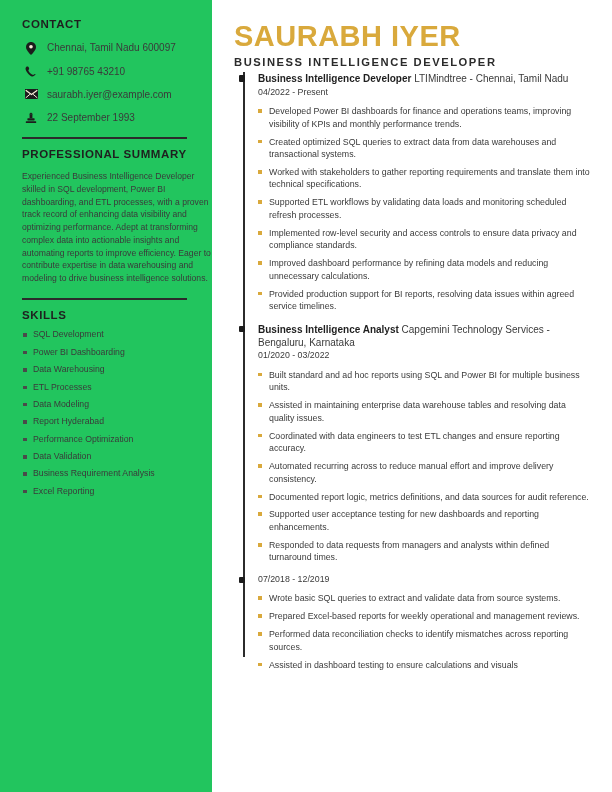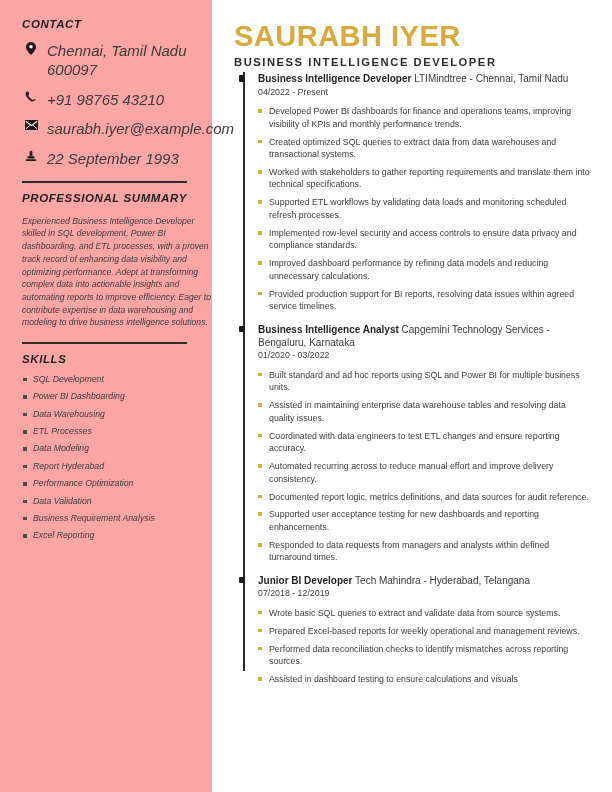--- a/index.html
+++ b/index.html
@@ -20,24 +20,23 @@
     height: 792px;
     display: flex;
     align-items: stretch;
     background: #ffffff;
   }
 
   
   .sidebar {
     width: 212px;
     min-width: 212px;
-    background: #fca5a5;
+    background: #22c55e;
     box-sizing: border-box;
     padding: 18px 0 20px 22px;
-    font-style: italic;
   }
   .side-section { margin-bottom: 2px; }
 
   .side-rule {
     border-top: 2px solid #2b2b2b;
     margin: 13px 0 9px 0;
     width: 165px;
   }
   .side-heading {
     font-size: 11.5px;
@@ -59,21 +58,21 @@
   .contact-ico {
     width: 18px;
     min-width: 18px;
     display: flex;
     justify-content: center;
     align-items: flex-start;
     padding-top: 1px;
   }
   .contact-ico svg { display: block; }
   .contact-text {
-    font-size: 15px;
+    font-size: 10px;
     line-height: 1.3;
     color: #3a3a3a;
     padding-left: 7px;
   }
 
   
   .summary-text {
     font-size: 8.6px;
     line-height: 1.48;
     color: #3a3a3a;
@@ -327,21 +326,20 @@
             <li class="bullet">Built standard and ad hoc reports using SQL and Power BI for multiple business units.</li>
             <li class="bullet">Assisted in maintaining enterprise data warehouse tables and resolving data quality issues.</li>
             <li class="bullet">Coordinated with data engineers to test ETL changes and ensure reporting accuracy.</li>
             <li class="bullet">Automated recurring across to reduce manual effort and improve delivery consistency.</li>
             <li class="bullet">Documented report logic, metrics definitions, and data sources for audit reference.</li>
             <li class="bullet">Supported user acceptance testing for new dashboards and reporting enhancements.</li>
             <li class="bullet">Responded to data requests from managers and analysts within defined turnaround times.</li>
           </ul>
         </div>
         <div class="tl-entry">
-          <div class="entry-title"><b>Junior BI Developer</b><span> Tech Mahindra - Hyderabad, Telangana</span></div>
           <div class="entry-dates">07/2018 - 12/2019</div>
           <ul class="bullets">
             <li class="bullet">Wrote basic SQL queries to extract and validate data from source systems.</li>
             <li class="bullet">Prepared Excel-based reports for weekly operational and management reviews.</li>
             <li class="bullet">Performed data reconciliation checks to identify mismatches across reporting sources.</li>
             <li class="bullet">Assisted in dashboard testing to ensure calculations and visuals</li>
           </ul>
         </div>
       </div>
 

